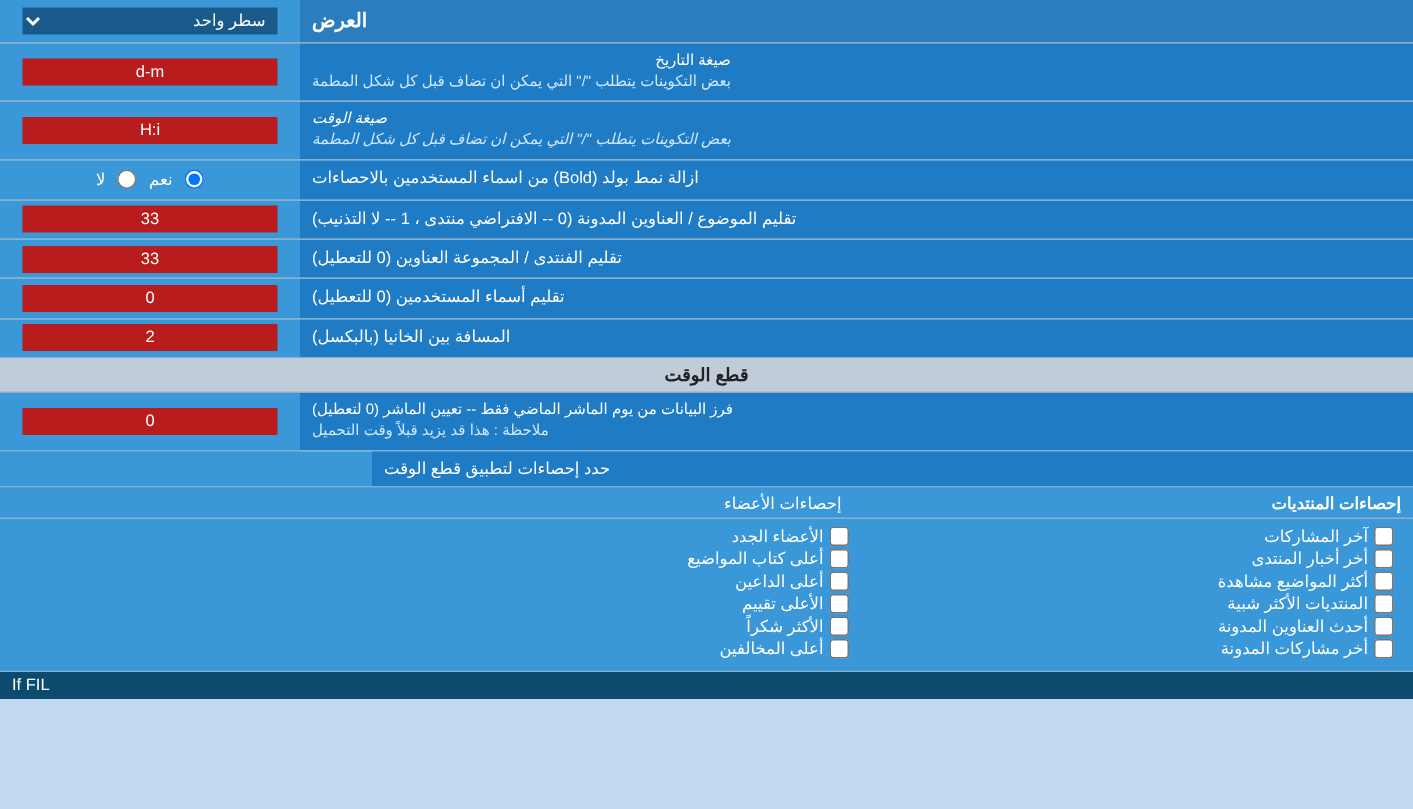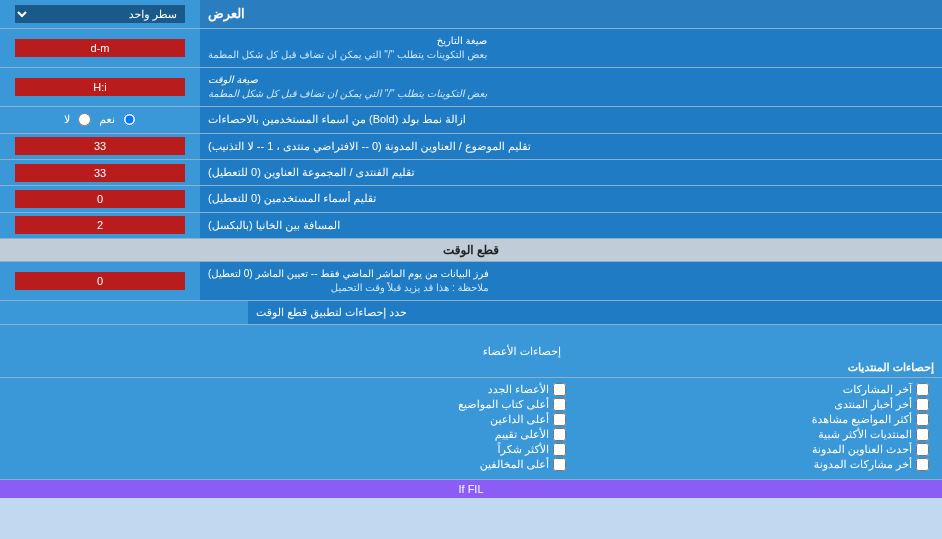--- a/index.html
+++ b/index.html
@@ -189,42 +189,42 @@
     <div class="label-cell">المسافة بين الخانيا (بالبكسل)</div>
     <div class="input-cell">
       <input class="input-field" type="text" value="2" style="">
     </div>
   </div>
 
   <div style="background:#c0cdd8; color:#222; font-weight:bold; font-size:12px; text-align:center; padding:4px 6px; border-bottom:1px solid #8ab0cc; width:100%;">قطع الوقت</div>
 
   <div class="row-wrap">
     <div class="label-cell small-text">
-      <div style="text-align:right;">
+      <div style="text-align:left;">
         <div>فرز البيانات من يوم الماشر الماضي فقط -- تعيين الماشر (0 لتعطيل)</div>
         <div style="font-size:10px; color:#cce8ff;">ملاحظة : هذا قد يزيد قبلاً وقت التحميل</div>
       </div>
     </div>
     <div class="input-cell">
       <input class="input-field" type="text" value="0" style="">
     </div>
   </div>
 
   <div style="width:942px; background:#3a98d8; border-bottom:1px solid #8ab0cc;">
 
     <div style="display:flex; border-bottom:1px solid #8ab0cc;gap:48px;">
       <div style="background:#1e7bc4; color:#fff; padding:5px 8px; text-align:right; flex:1; font-size:11px; display:flex; align-items:center; justify-content:flex-end;">حدد إحصاءات لتطبيق قطع الوقت</div>
       <div style="background:#3a98d8; width:200px; min-width:200px;"></div>
     </div>
 
     <div style="display:flex; background:#3a98d8; border-bottom:1px solid #8ab0cc; padding: 3px 8px;">
 
       <div style="flex:1; display:flex; justify-content:space-around; align-items:center; direction:rtl;">
 
-        <div style="flex:1; margin-top:32px;">
+        <div style="flex:1; ">
           <span style="color:#fff; font-size:11px; font-weight:bold;">إحصاءات المنتديات</span>
         </div>
 
         <div style="flex:1; text-align:right; margin-right:20px;">
           <span style="color:#fff; font-size:11px; font-weight:normal;">إحصاءات الأعضاء</span>
         </div>
       </div>
       <div style="width:200px; min-width:200px;"></div>
     </div>
 
@@ -282,15 +282,15 @@
           <div class="checkbox-item">
             <input type="checkbox" style="">
             <span>أعلى المخالفين</span>
           </div>
         </div>
       </div>
       <div style="width:200px; min-width:200px;"></div>
     </div>
   </div>
 
-  <div style="background:#8b5cf6; padding:3px 8px; color:#fff; font-size:11px; text-align:center;">If FIL</div>
+  <div style="background:#0c4a6e; padding:3px 8px; color:#fff; font-size:11px; text-align:left;">If FIL</div>
 
 </div>
 
 </body></html>

